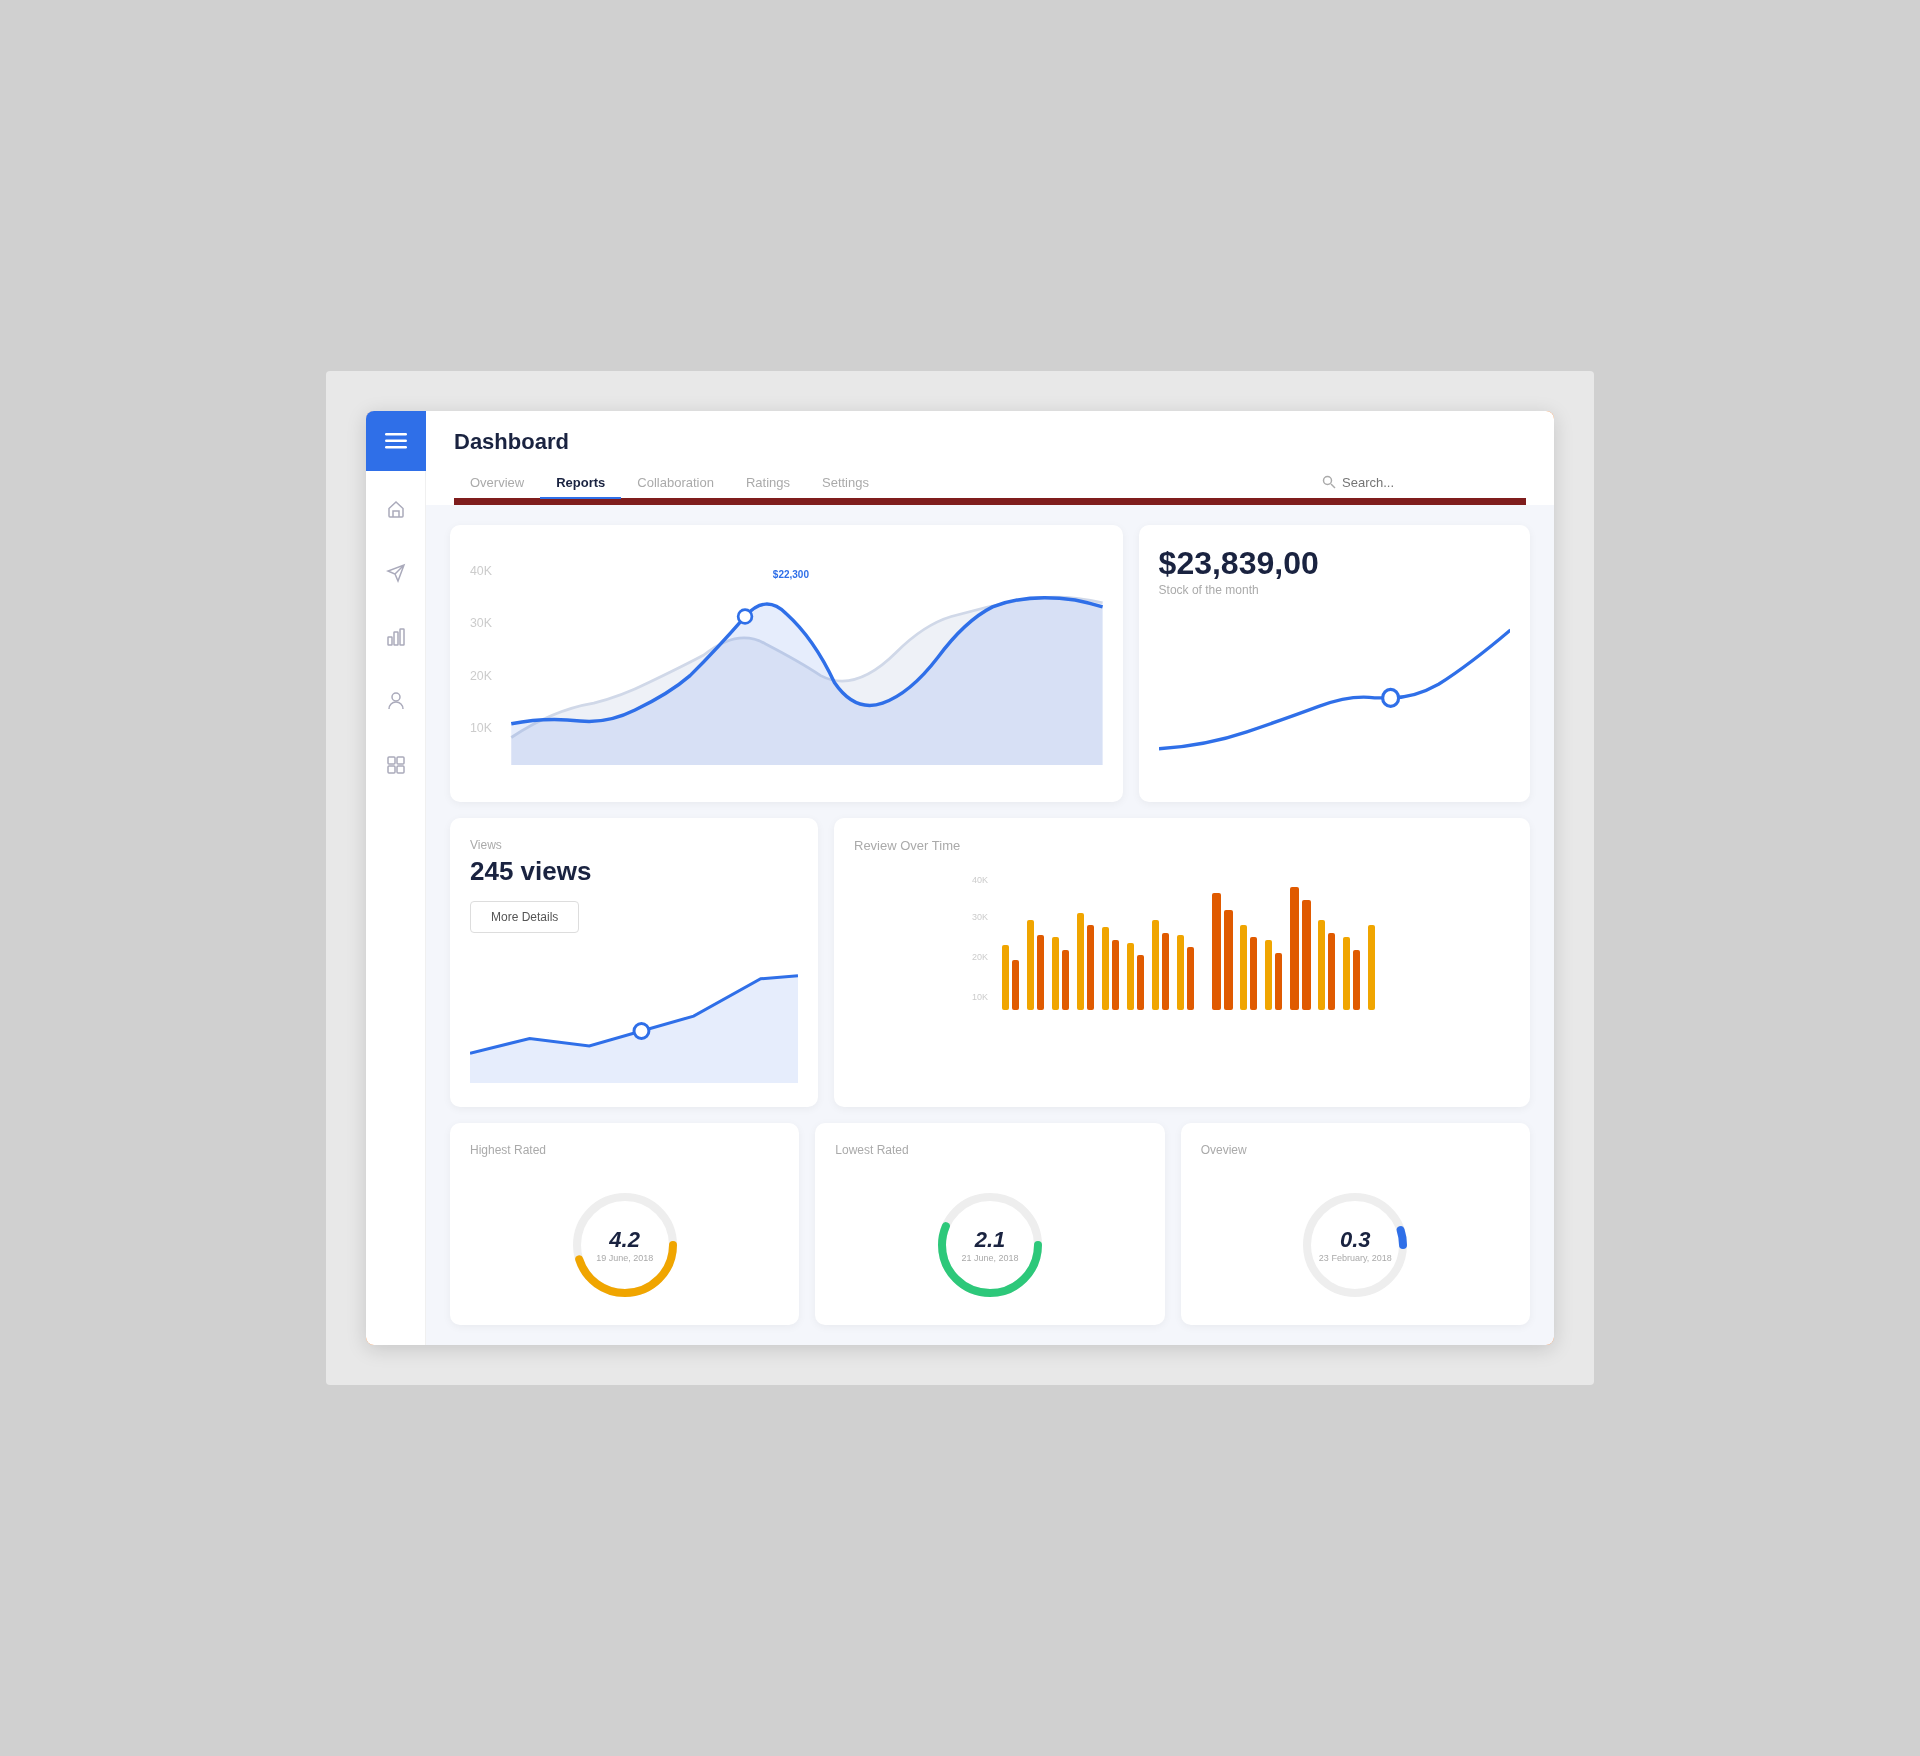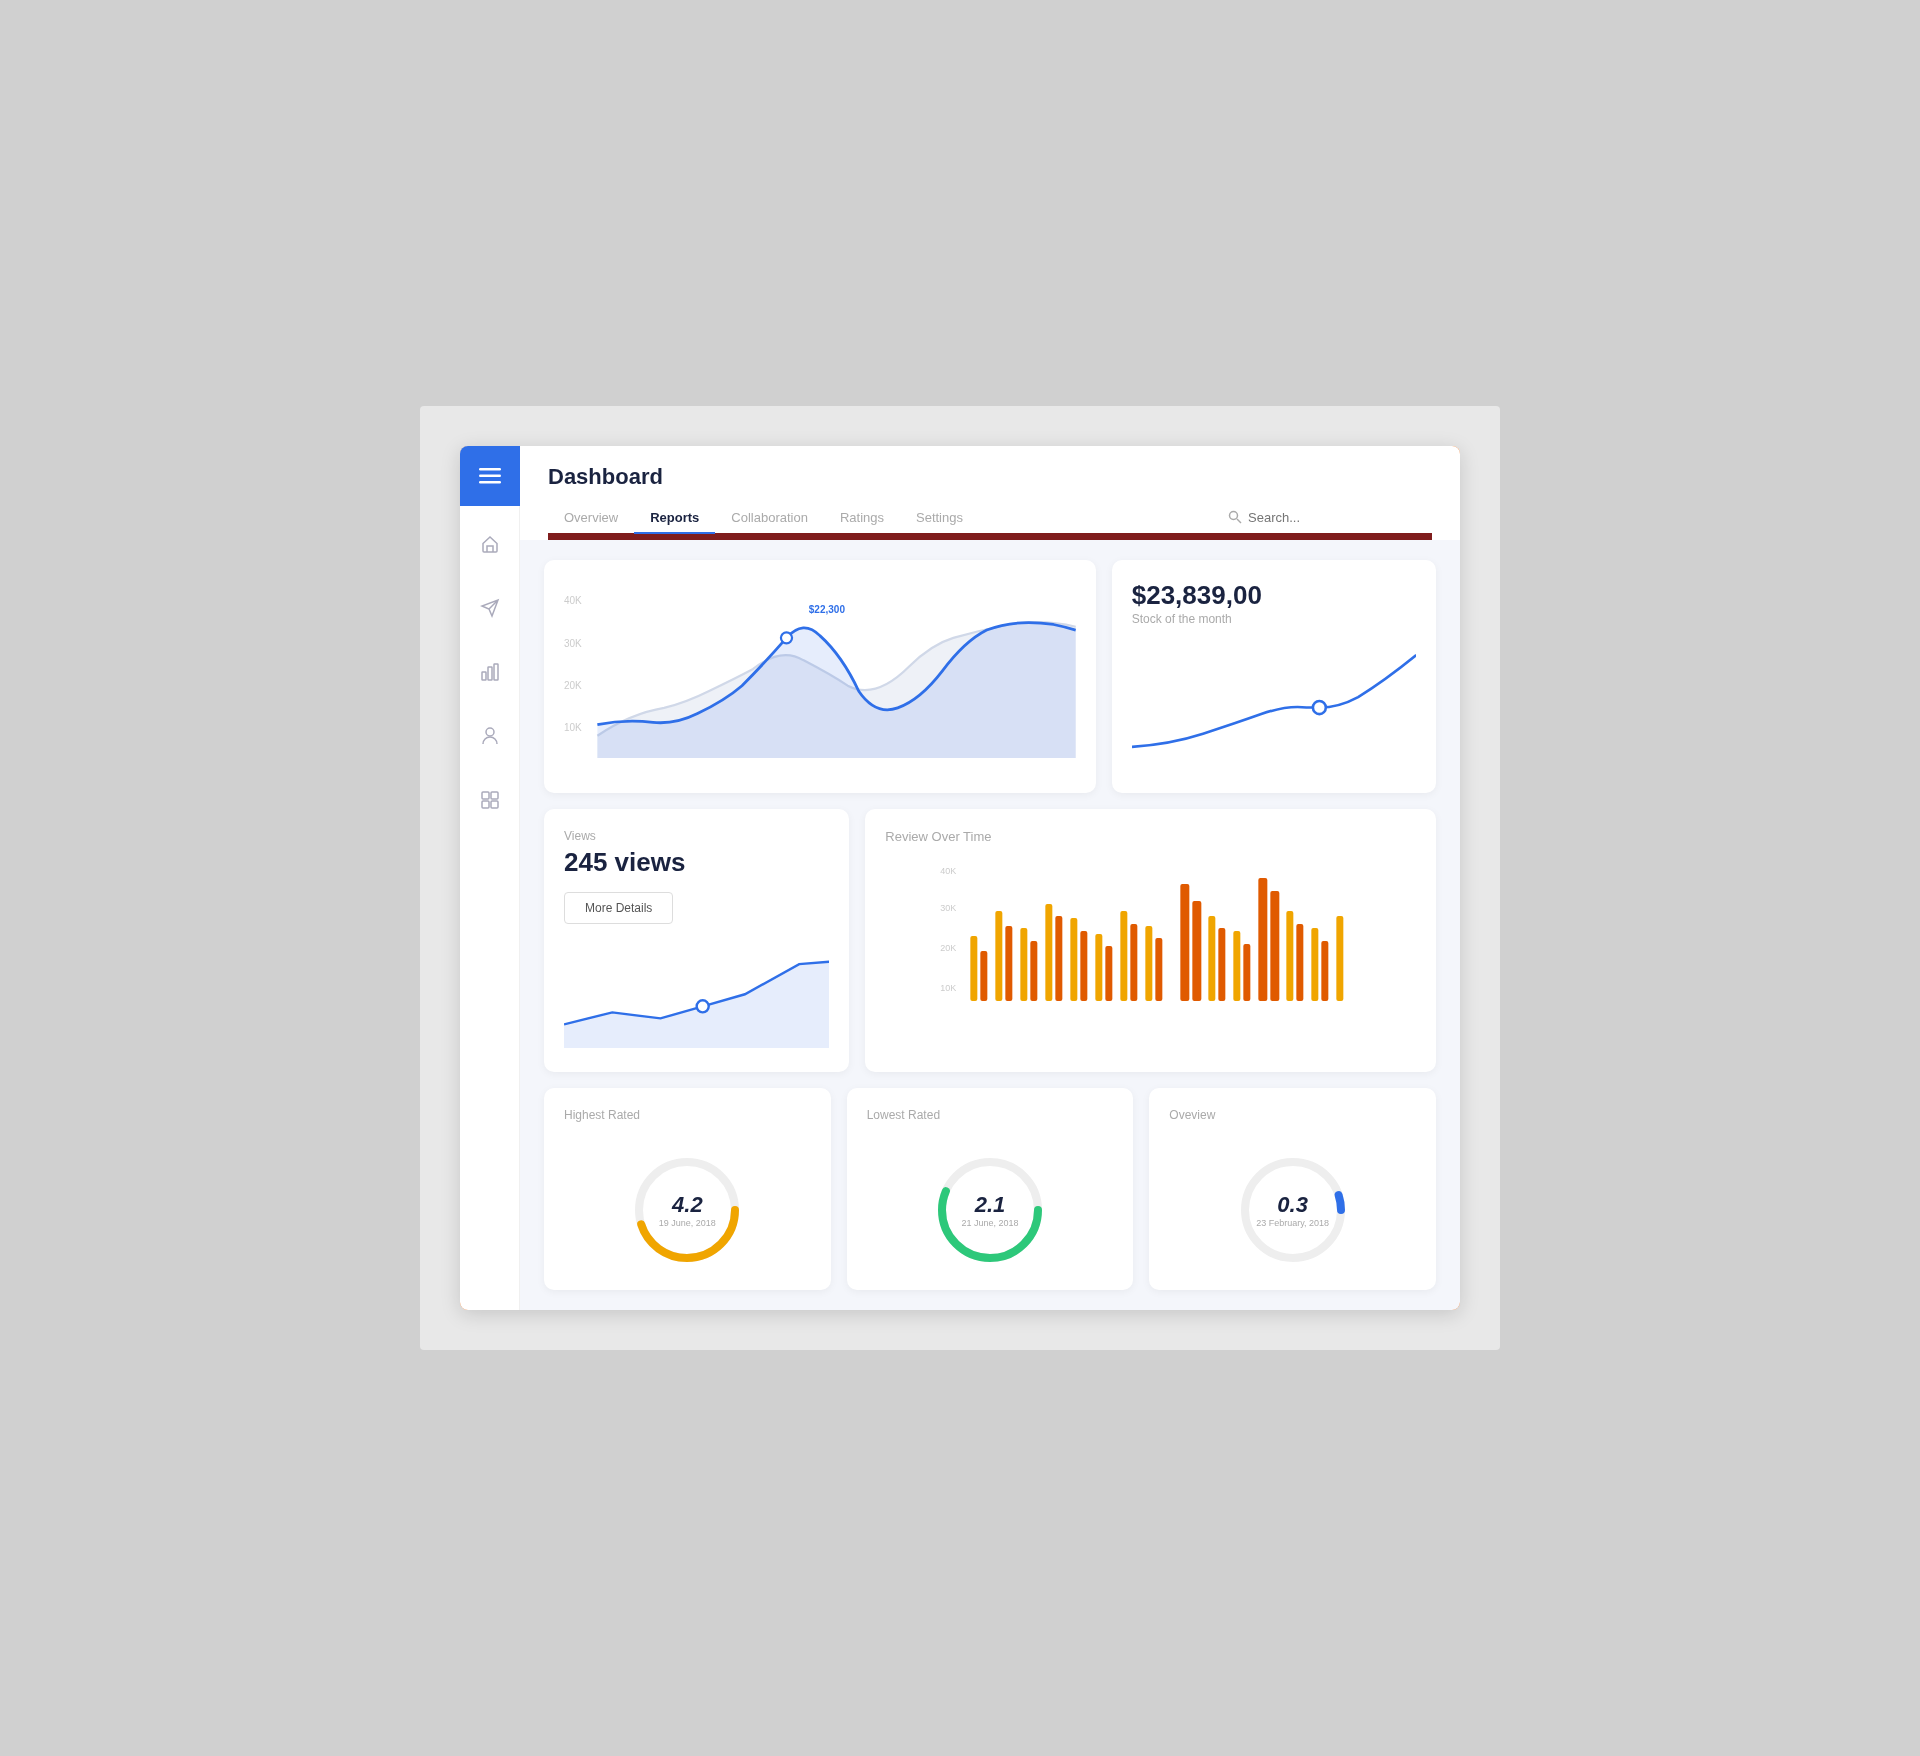--- a/index.html
+++ b/index.html
@@ -10,21 +10,21 @@
       align-items: center;
       min-height: 100vh;
       font-family: -apple-system, BlinkMacSystemFont, 'Segoe UI', sans-serif;
     }
     .outer-wrapper {
       background: #e8e8e8;
       padding: 40px;
       border-radius: 4px;
     }
     .app-container {
-      width: 1000px;
+      width: 1188px;
       background: #f97316;
       border-radius: 8px;
       box-shadow: 0 4px 20px rgba(0,0,0,0.15);
       display: flex;
       overflow: hidden;
     }
     
     .sidebar {
       width: 60px;
       background: #fff;
@@ -142,21 +142,21 @@
       min-height: 200px;
       position: relative;
     }
     .stock-card {
       flex: 1;
       min-height: 200px;
       display: flex;
       flex-direction: column;
     }
     .stock-value {
-      font-size: 26px;
+      font-size: 32px;
       font-weight: 700;
       color: #1a2340;
       margin-bottom: 1px;
     }
     .stock-label {
       font-size: 12px;
       color: #aaa;
       margin-bottom: 16px;
     }
     

